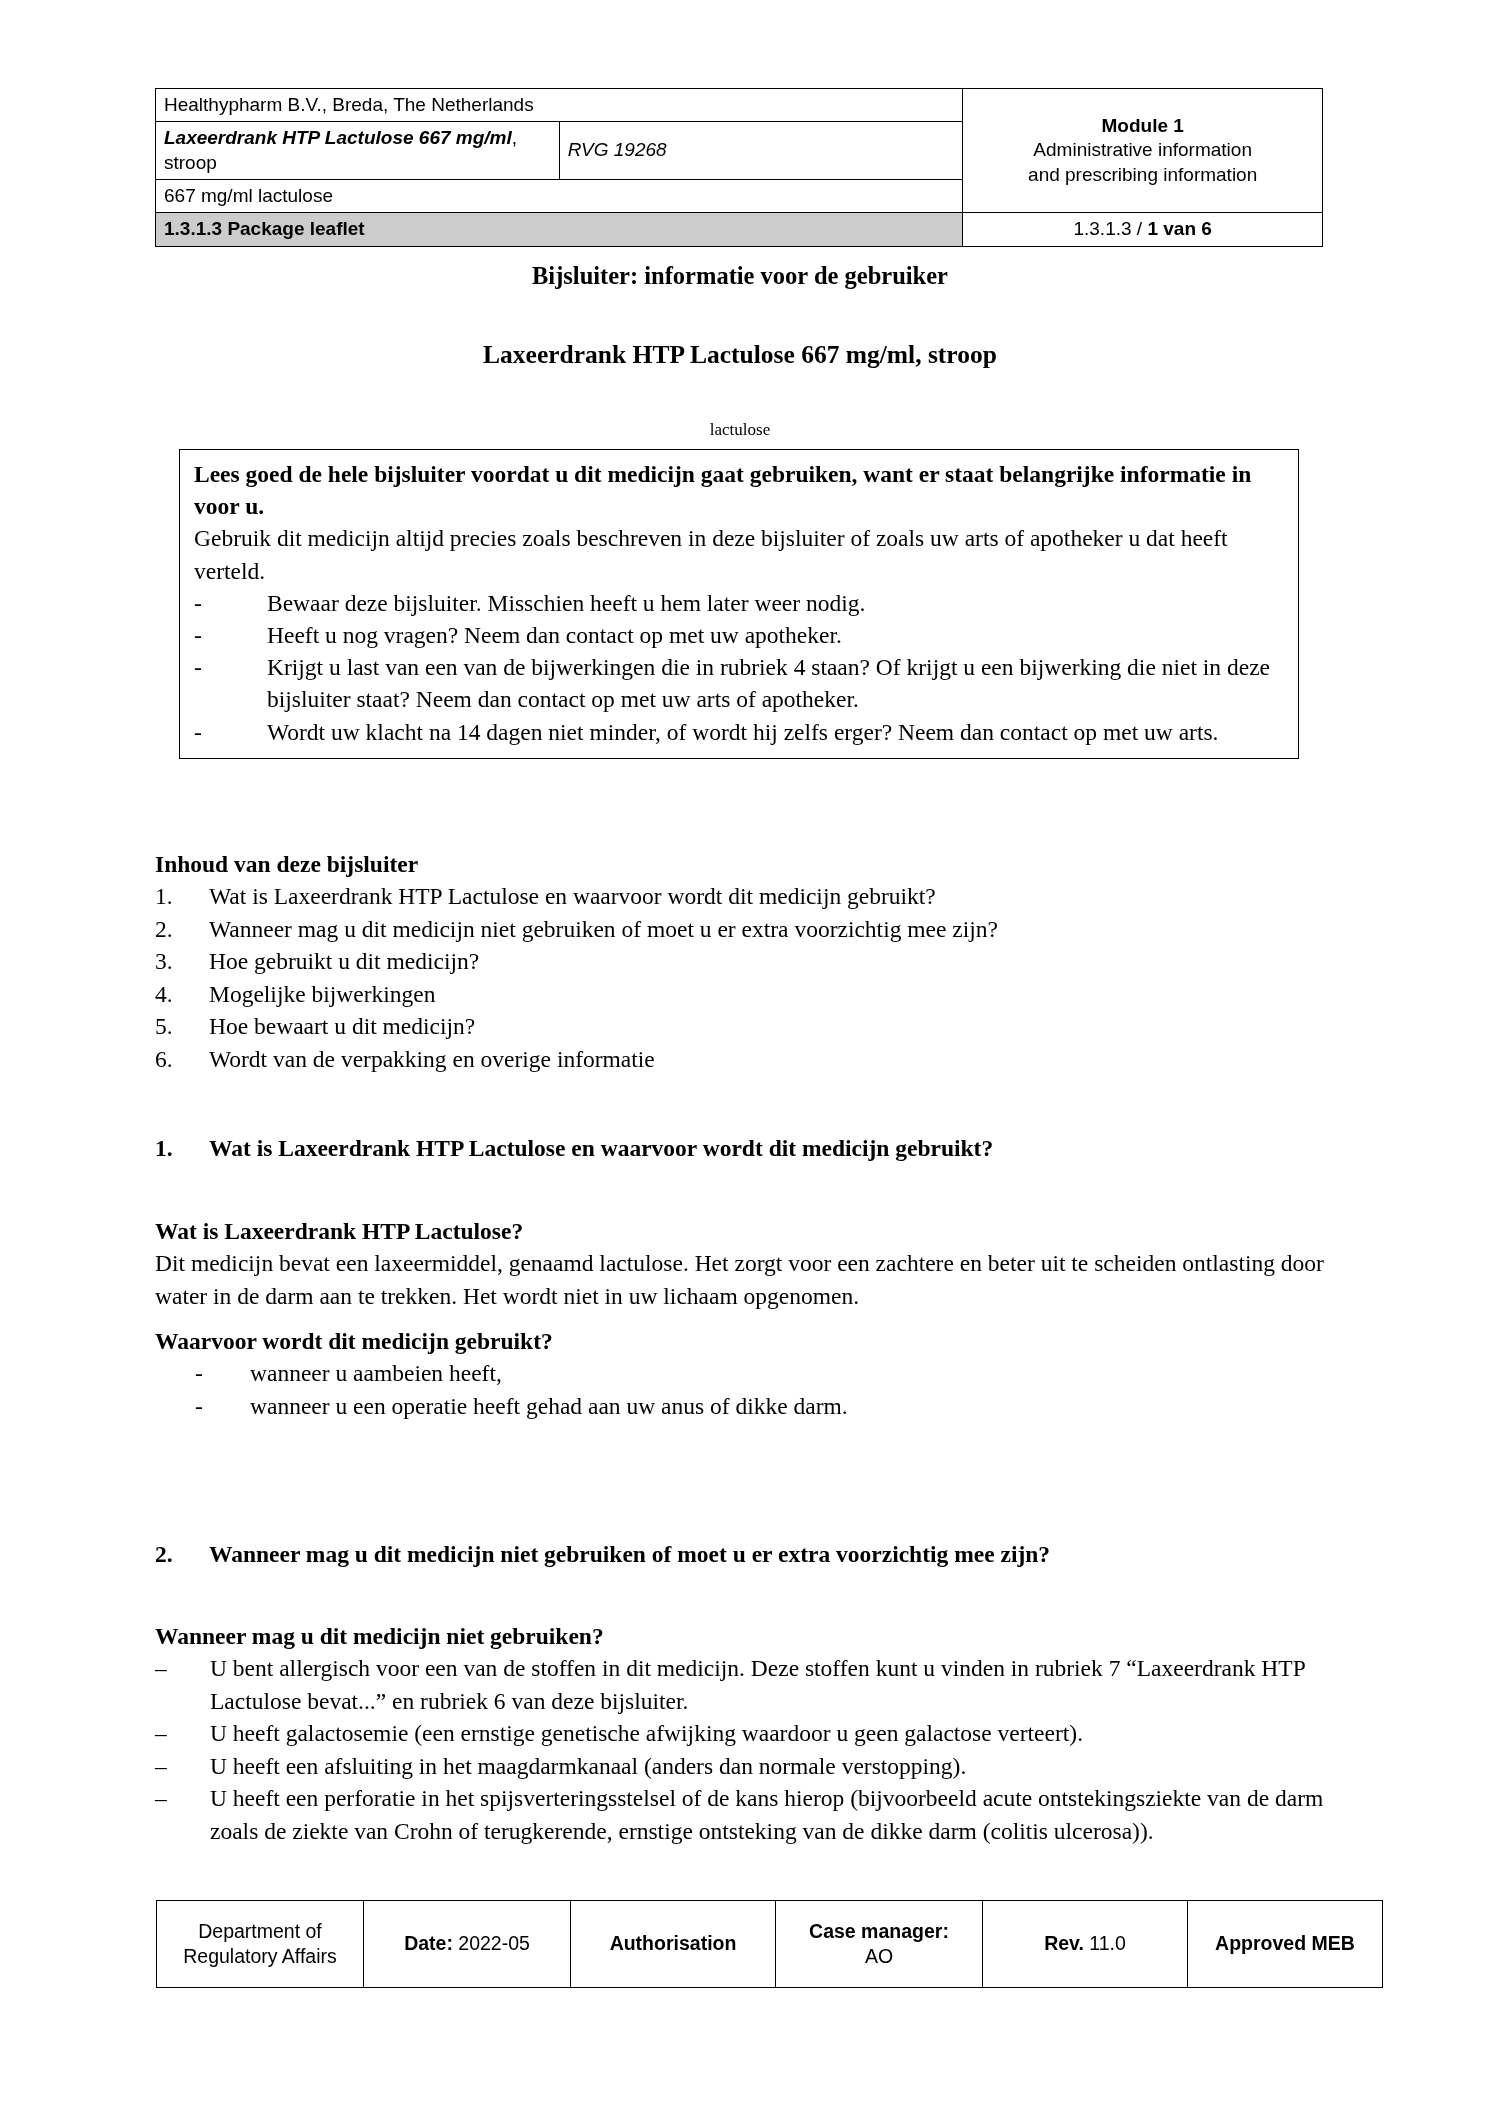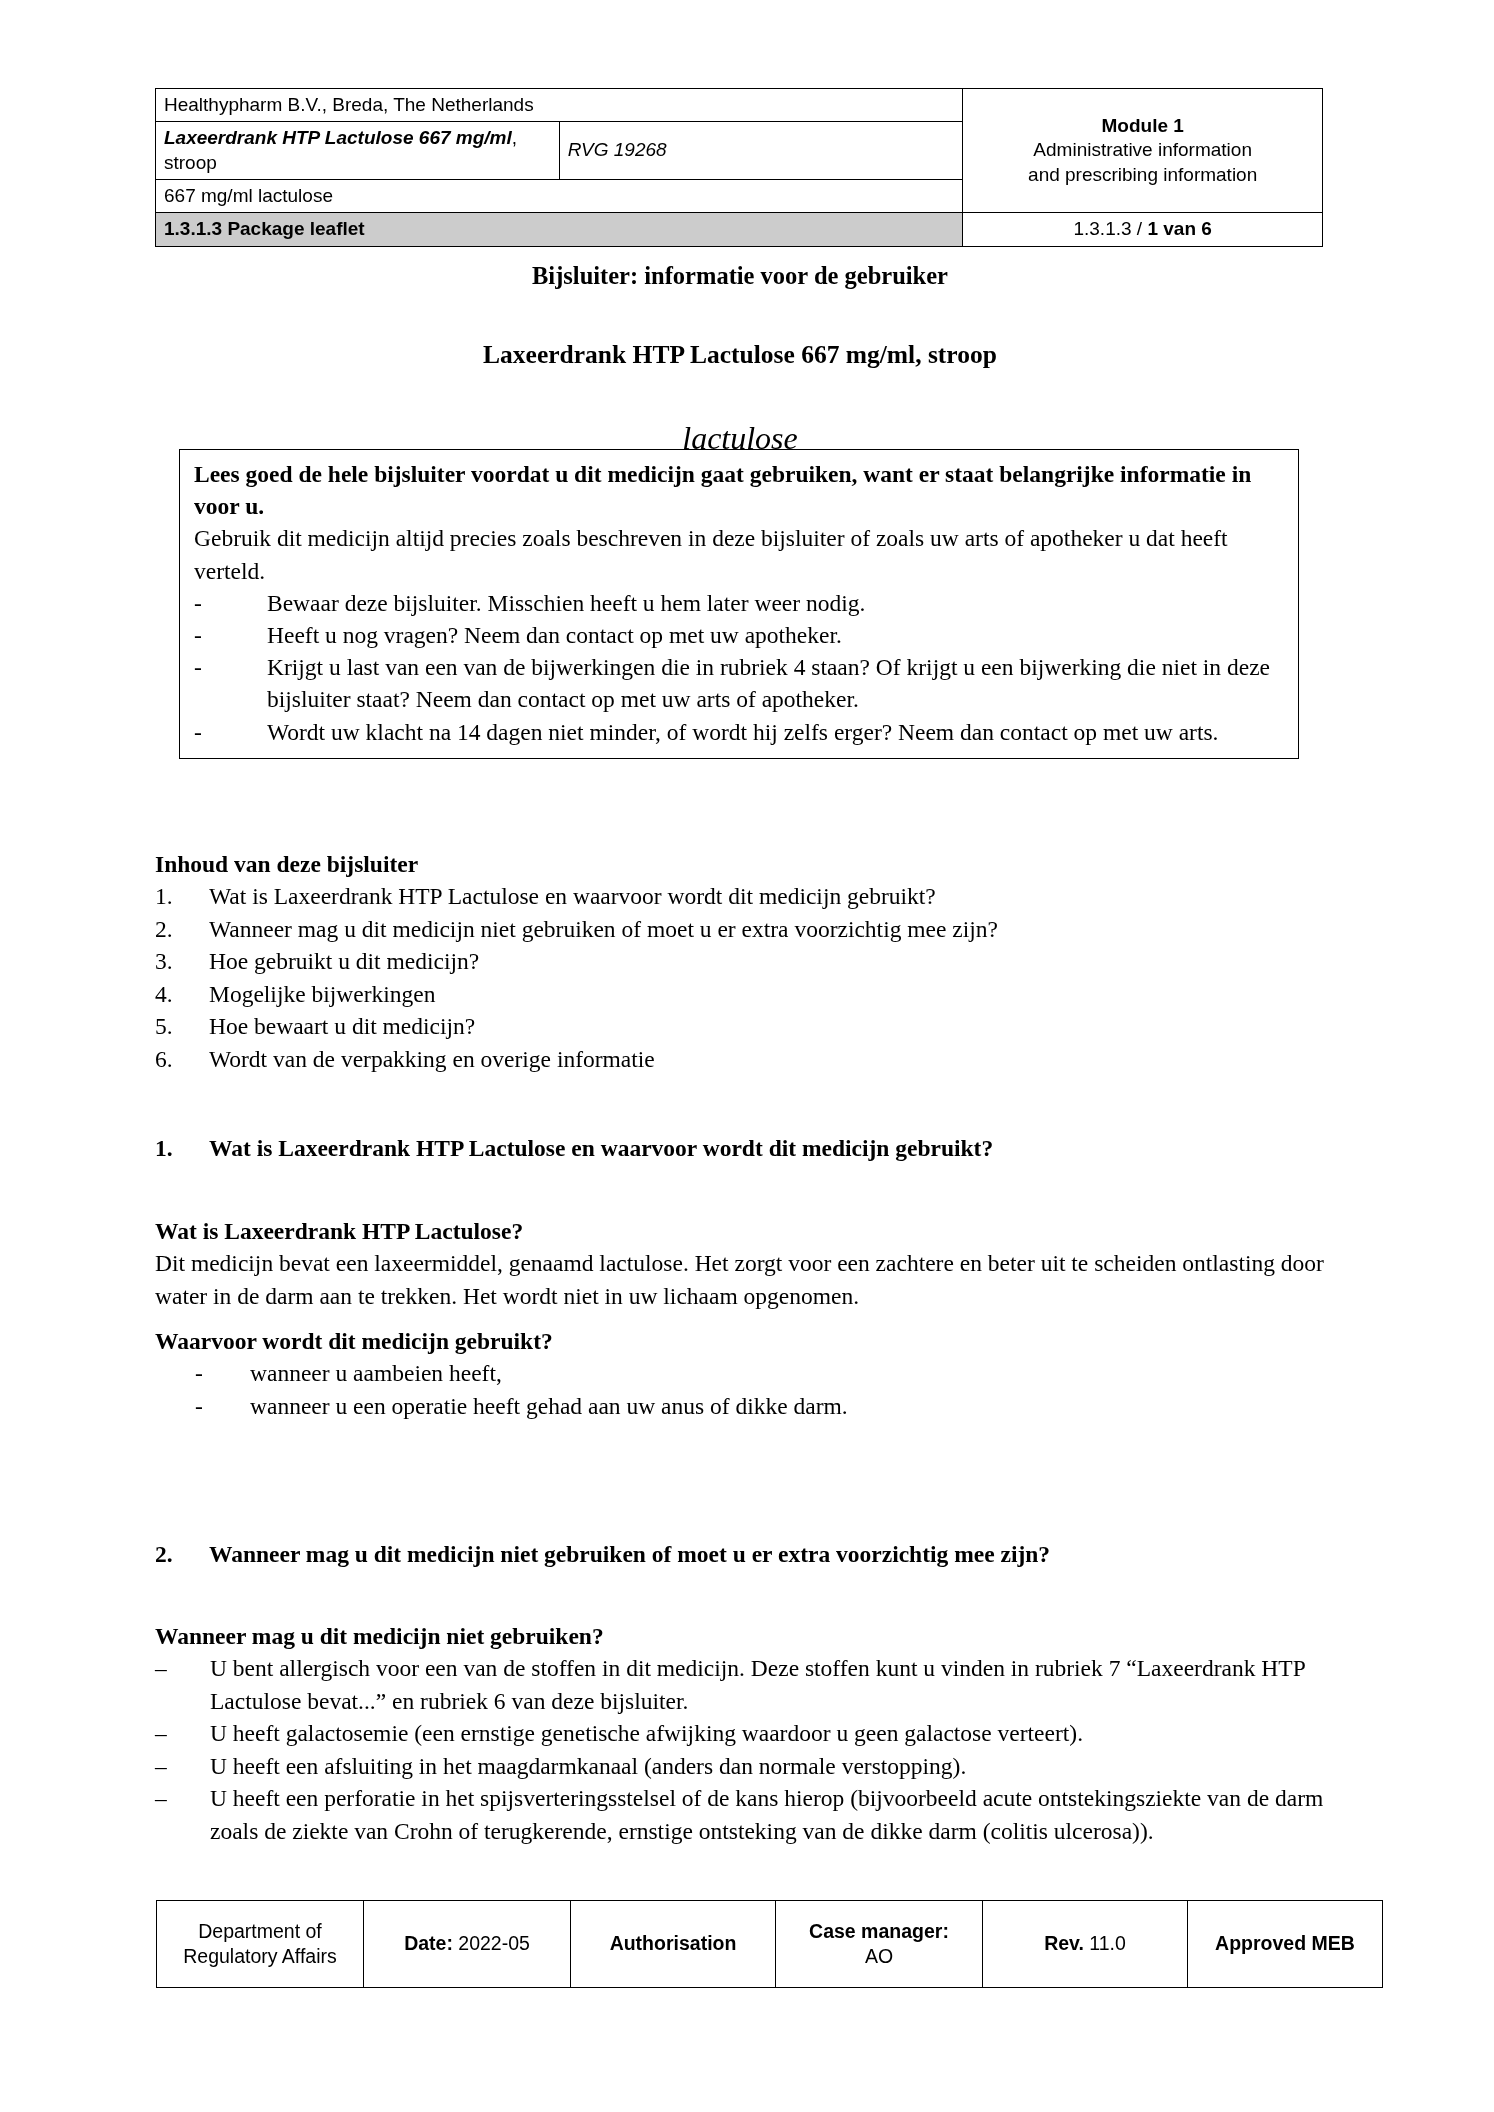--- a/index.html
+++ b/index.html
@@ -72,23 +72,22 @@
     font-weight: bold;
     font-size: 24.5px;
     margin: 0;
   }
   .t-sub {
     font-weight: bold;
     font-size: 25.5px;
     margin: 50px 0 0 0;
   }
   .t-inn {
-    font-size: 32px;
+    font-size: 17px;
     margin: 50px 0 0 0;
-    font-style: italic;
   }
 
   
   .warnbox {
     position: absolute;
     left: 179px;
     top: 449px;
     width: 1120px;
     border: 1.8px solid #000;
     padding: 8px 14px 10px 14px;

